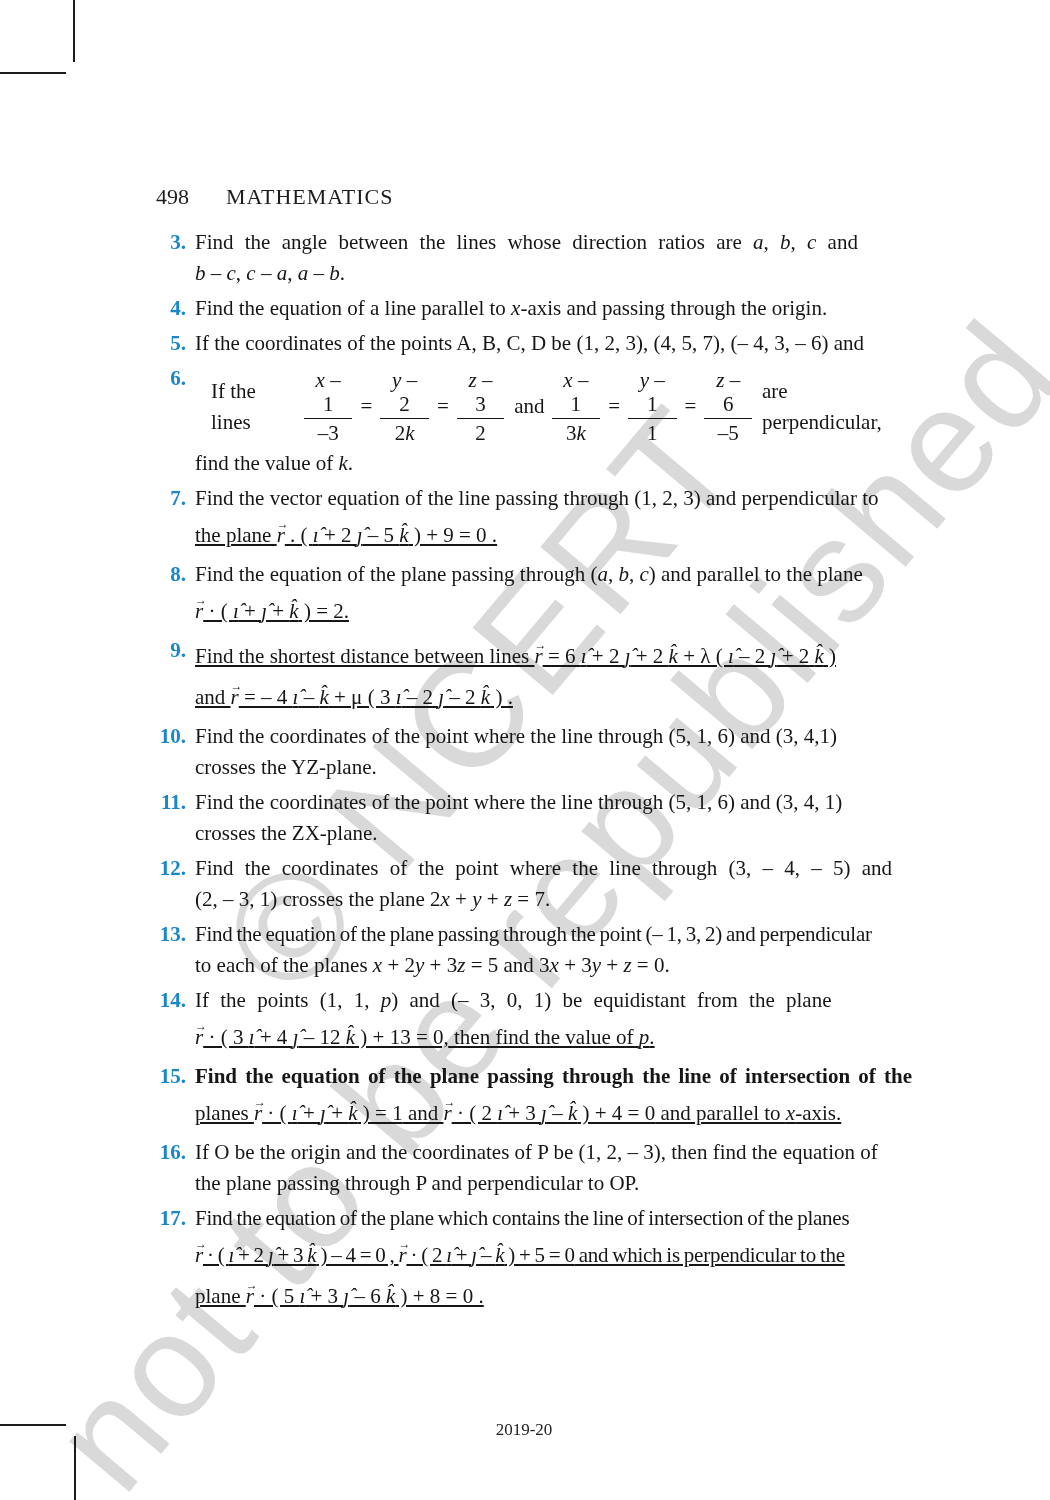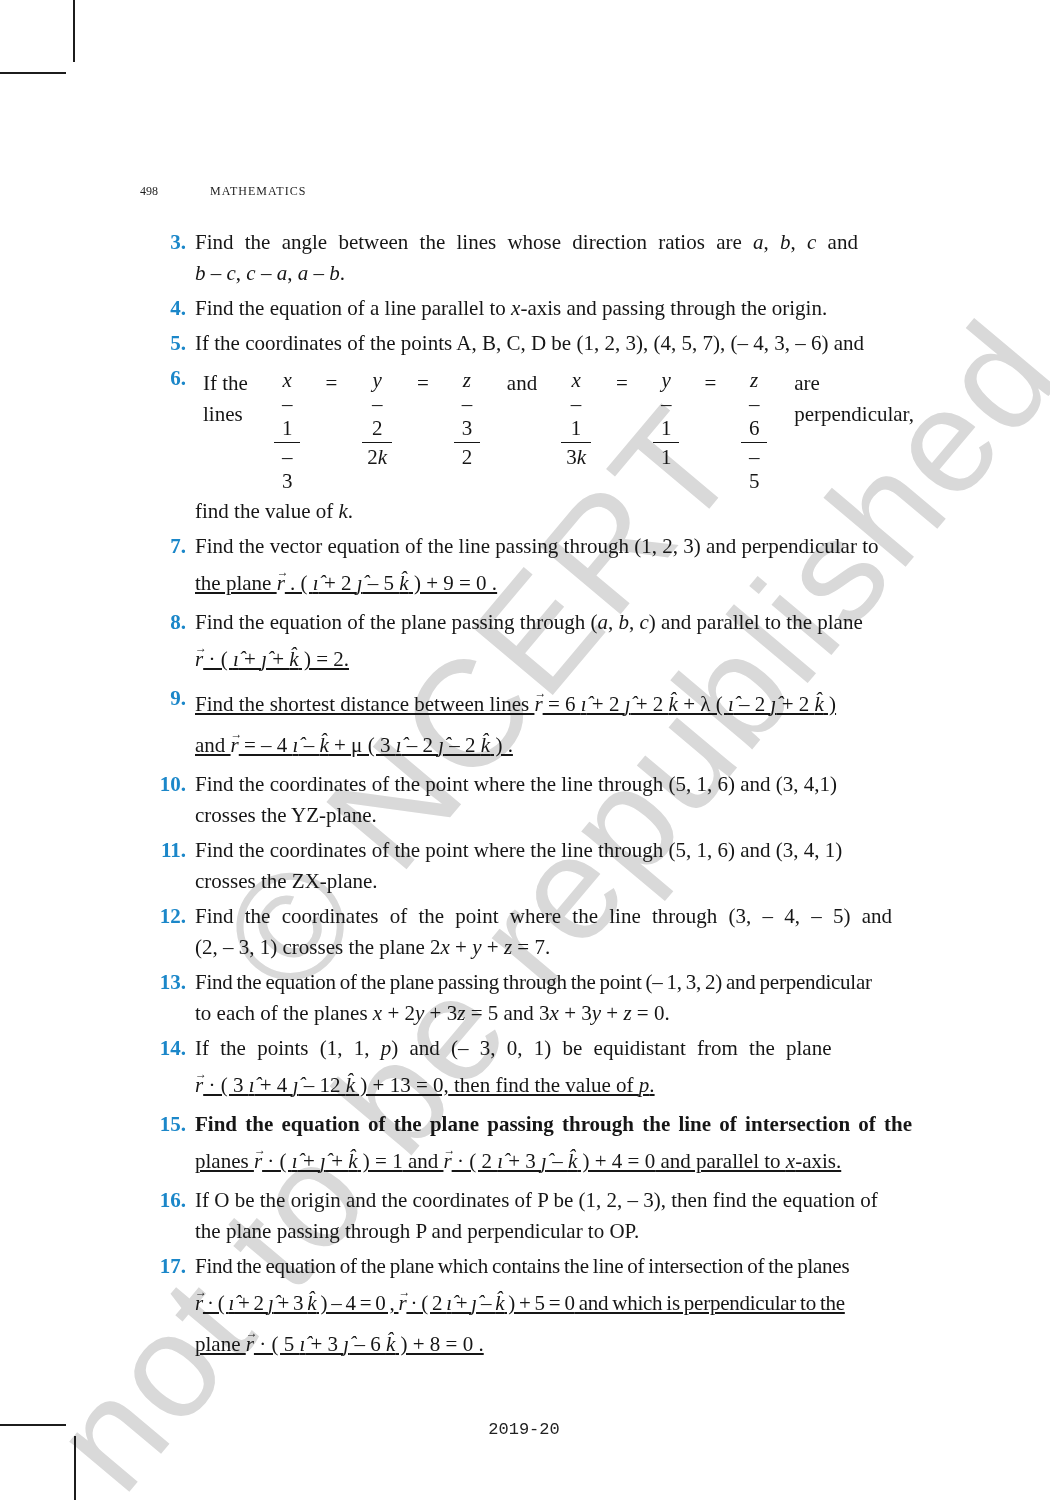--- a/index.html
+++ b/index.html
@@ -16,21 +16,21 @@
   }
   #wm1{left:480px;top:700px;font-size:152px;transform:translate(-50%,-50%) rotate(-50deg);}
   #wm2{left:555px;top:905px;font-size:148px;transform:translate(-50%,-50%) rotate(-50deg);}
   
   .crop{position:absolute;background:#1c1c1c;z-index:3;}
   #crop-tl-v{left:73px;top:0;width:2px;height:62px;}
   #crop-tl-h{left:0;top:72px;width:66px;height:2px;}
   #crop-bl-h{left:0;top:1424px;width:66px;height:2px;}
   #crop-bl-v{left:74px;top:1436px;width:2px;height:64px;}
   
-  .header{position:absolute;left:140px;top:184px;z-index:1;font-size:12px;color:#1d1d1d;}
+  .header{position:absolute;left:156px;top:184px;z-index:1;font-size:22px;color:#1d1d1d;}
   .header .pgnum{display:inline-block;width:33px;}
   .header .htitle{margin-left:37px;letter-spacing:1px;}
   
   .content{position:absolute;left:140px;top:227px;width:782px;z-index:1;}
   .prob{display:flex;margin-bottom:4px;}
   .pnum{
     width:46px;min-width:46px;text-align:right;font-weight:bold;
     color:#1b87c9;font-size:21px;line-height:31px;
   }
   .pbody{margin-left:9px;flex:1;font-size:21px;line-height:31px;}
@@ -38,30 +38,30 @@
   .disp{padding:6px 0 4px;text-decoration:underline;}
   .wide{word-spacing:6px;}
   .wide2{word-spacing:3px;font-weight:bold;}
   .cond{letter-spacing:-0.25px;word-spacing:-1px;}
   .mth{font-family:"Liberation Serif","DejaVu Serif",serif;}
   .mth i{font-style:italic;}
   
   .vec{position:relative;display:inline-block;}
   .vec .ar{position:absolute;left:0px;top:-11px;font-size:12px;letter-spacing:0;font-style:normal;}
   
-  .fracline{display:flex;gap:24px;margin:5px 8px 3px;min-height:62px;flex-wrap:nowrap;}
+  .fracline{display:flex;align-items:center;gap:7px;margin:5px 16px 3px;min-height:62px;flex-wrap:nowrap;}
   .frac{display:inline-block;text-align:center;vertical-align:middle;}
   .fnum{display:block;padding:0 5px 2px;line-height:24px;}
   .fden{display:block;border-top:1.7px solid #161616;padding:2px 5px 0;line-height:24px;}
   .eqs{padding:0 1px;}
   .ftail{margin-left:3px;}
   
   .footer{
     position:absolute;left:0;top:1420px;width:1048px;text-align:center;z-index:1;
-    font-family:Liberation Mono, monospace;font-size:17px;color:#222;
+    font-family:Liberation Serif, serif;font-size:17px;color:#222;
   }
 </style>
 </head>
 <body>
 
 <div class="wm" id="wm1">© NCERT</div>
 <div class="wm" id="wm2">not to be republished</div>
 
 <div class="crop" id="crop-tl-v"></div>
 <div class="crop" id="crop-tl-h"></div>

